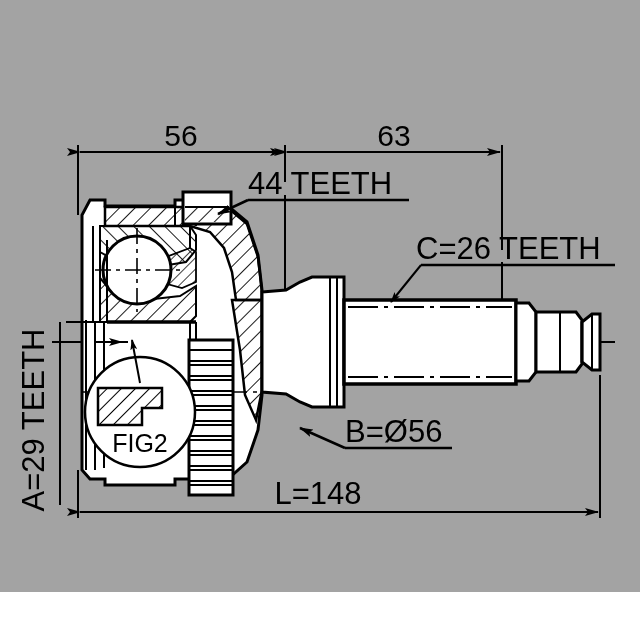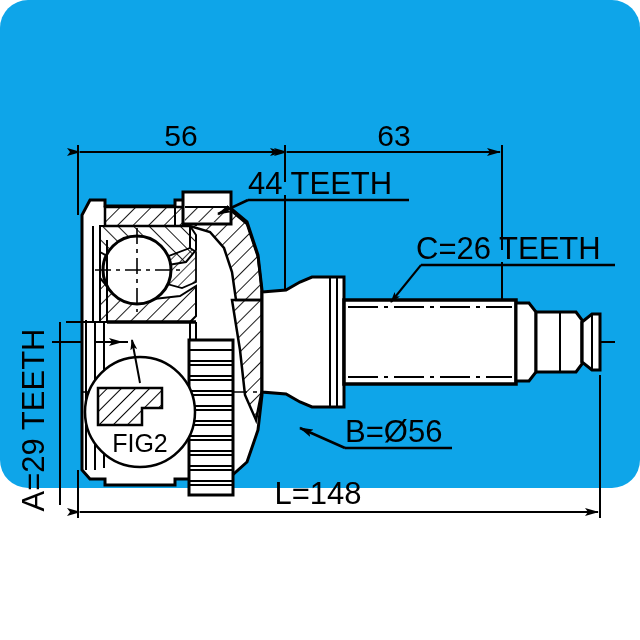--- a/index.html
+++ b/index.html
@@ -1,18 +1,18 @@
 <!DOCTYPE html>
 <html><head>
 <meta charset="utf-8">
 <style>
   html,body{margin:0;padding:0;background:#ffffff;}
   body{width:640px;height:640px;overflow:hidden;
        font-family:"Liberation Sans","DejaVu Sans",sans-serif;}
-  #stage{position:relative;width:640px;height:488px;background:#0ea5e9;border-radius:28px;}
+  #stage{position:relative;width:640px;height:592px;background:#a3a3a3;}
   svg{display:block;}
   .dimtext{font-family:"Liberation Sans","DejaVu Sans",sans-serif;
            font-size:30px;fill:#000;font-weight:400;}
   .labeltext{font-family:"Liberation Sans","DejaVu Sans",sans-serif;
              font-size:31px;fill:#000;font-weight:400;}
   .figtext{font-family:"Liberation Sans","DejaVu Sans",sans-serif;
            font-size:25px;fill:#000;font-weight:400;}
 </style>
 </head>
 <body>

